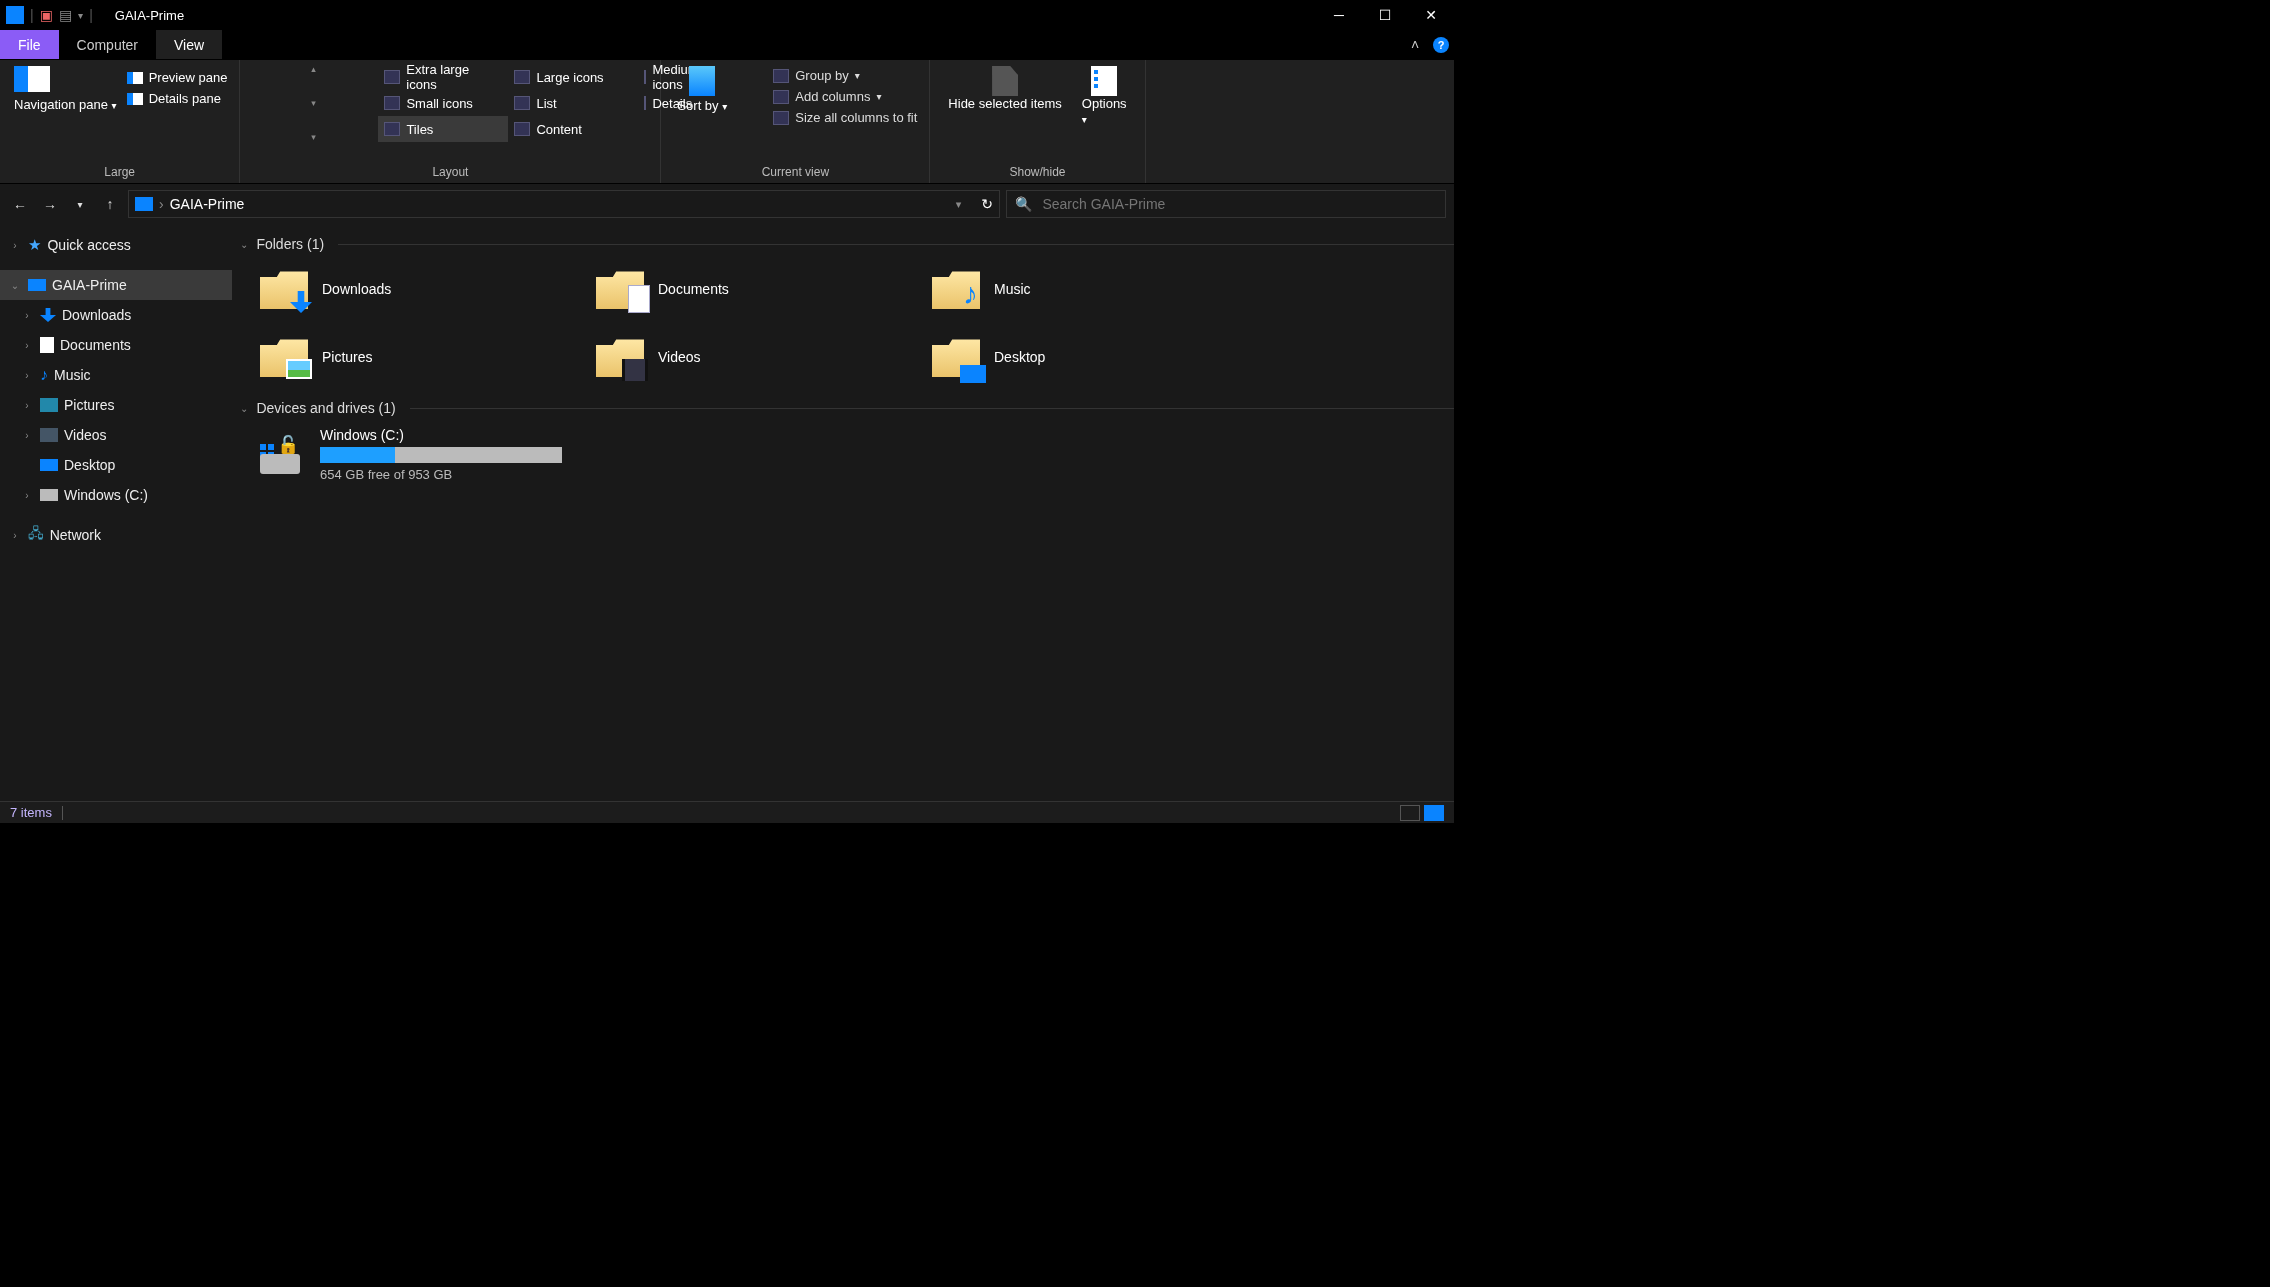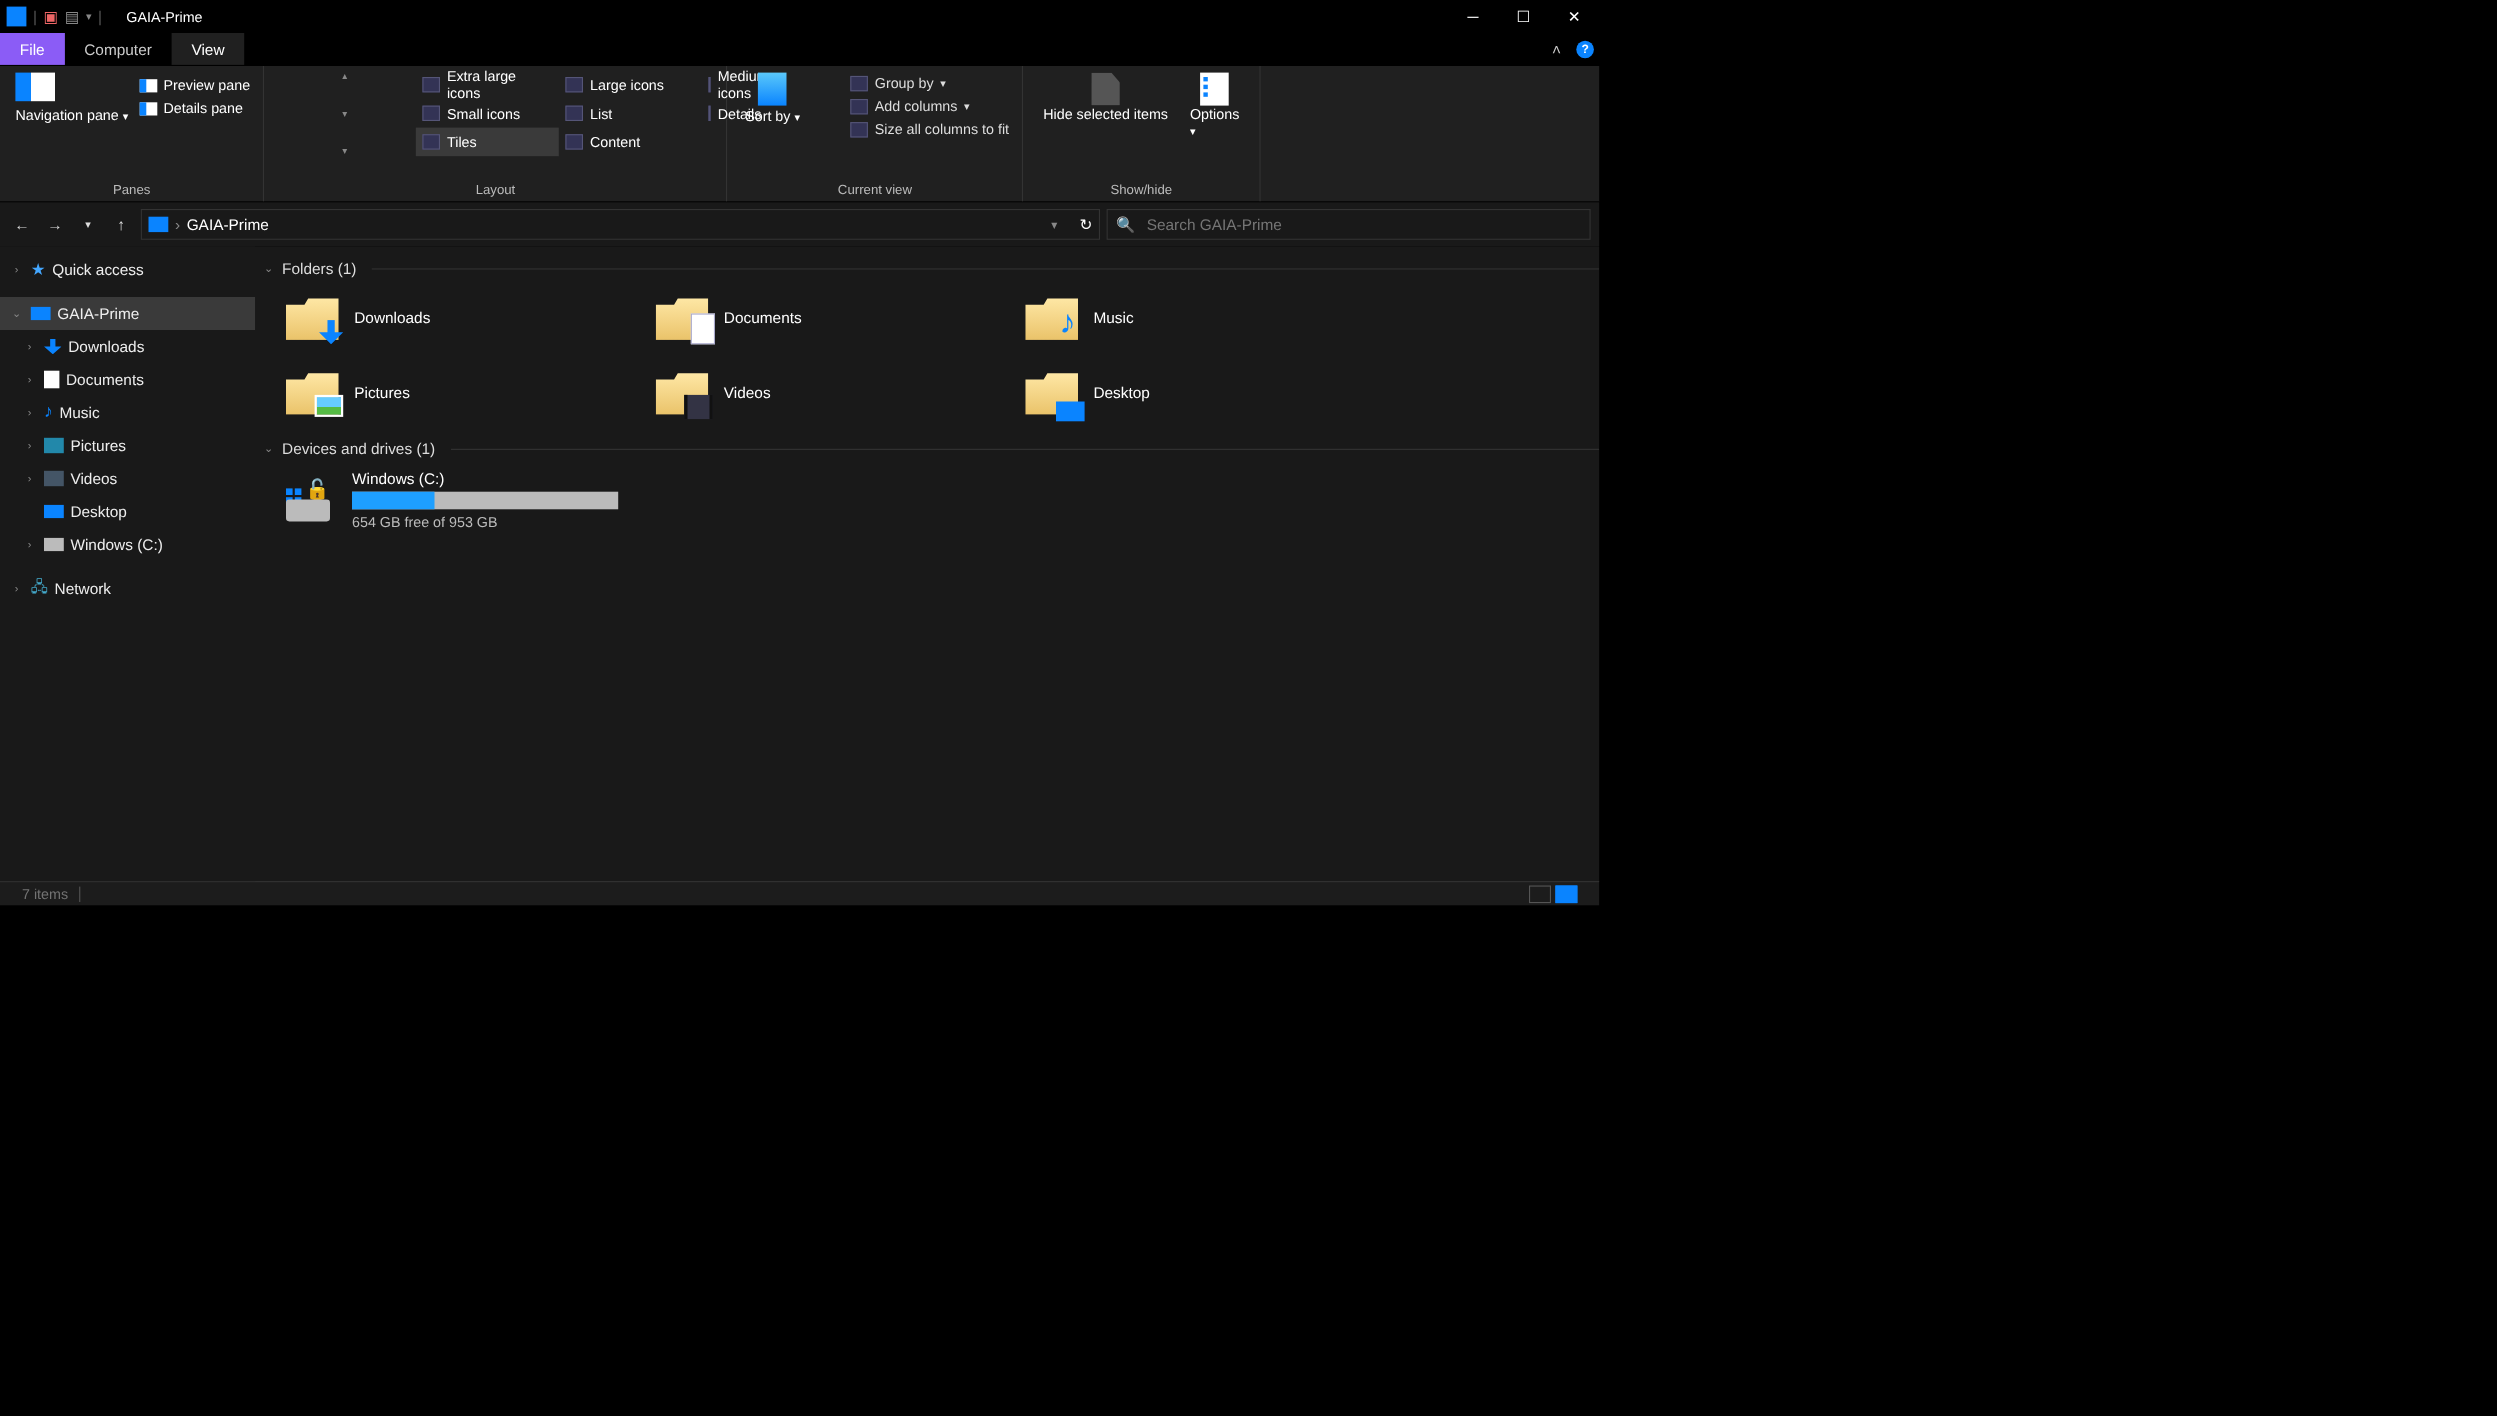--- a/index.html
+++ b/index.html
@@ -105,21 +105,21 @@
 .drive-ico .win { position:absolute; left:0; top:10px; width:14px; height:14px; background:
   linear-gradient(#0a84ff,#0a84ff) 0 0/6px 6px no-repeat,
   linear-gradient(#0a84ff,#0a84ff) 8px 0/6px 6px no-repeat,
   linear-gradient(#0a84ff,#0a84ff) 0 8px/6px 6px no-repeat,
   linear-gradient(#0a84ff,#0a84ff) 8px 8px/6px 6px no-repeat; }
 .drive-info { display:flex; flex-direction:column; gap:4px; }
 .bar { width:242px; height:16px; background:#bbb; position:relative; }
 .bar .fill { position:absolute; left:0; top:0; bottom:0; background:#1e9fff; }
 
 
-.status { height:22px; background:#1c1c1c; border-top:1px solid #333; display:flex; align-items:center; padding:0 20px; color:#737373; font-size:13px; }
+.status { height:22px; background:#1c1c1c; border-top:1px solid #333; display:flex; align-items:center; padding:0 10px; color:#c4b5fd; font-size:13px; }
 .status .sep { width:1px; height:14px; background:#555; margin:0 10px; }
 .status .right { margin-left:auto; display:flex; gap:4px; }
 .viewbtn { width:20px; height:16px; border:1px solid #555; }
 .viewbtn.active { background:#0a84ff; border-color:#0a84ff; }
 </style>
 </head>
 <body>
 
 <div class="titlebar">
   <div class="qat">
@@ -161,21 +161,21 @@
         <div class="pane-opt">
             <span class="mini-icon"></span>
             <span>Preview pane</span>
           </div>
         <div class="pane-opt">
             <span class="mini-icon"></span>
             <span>Details pane</span>
           </div>
       </div>
     </div>
-    <div class="group-label">Panes</div>
+    <div class="group-label">Large</div>
   </div>
 
   <div class="group">
     <div class="group-body">
       <div class="layout-grid">
         <div class="layout-item">
             <span class="tiny-view"></span>
             <span>Extra large icons</span>
           </div>
         <div class="layout-item">

